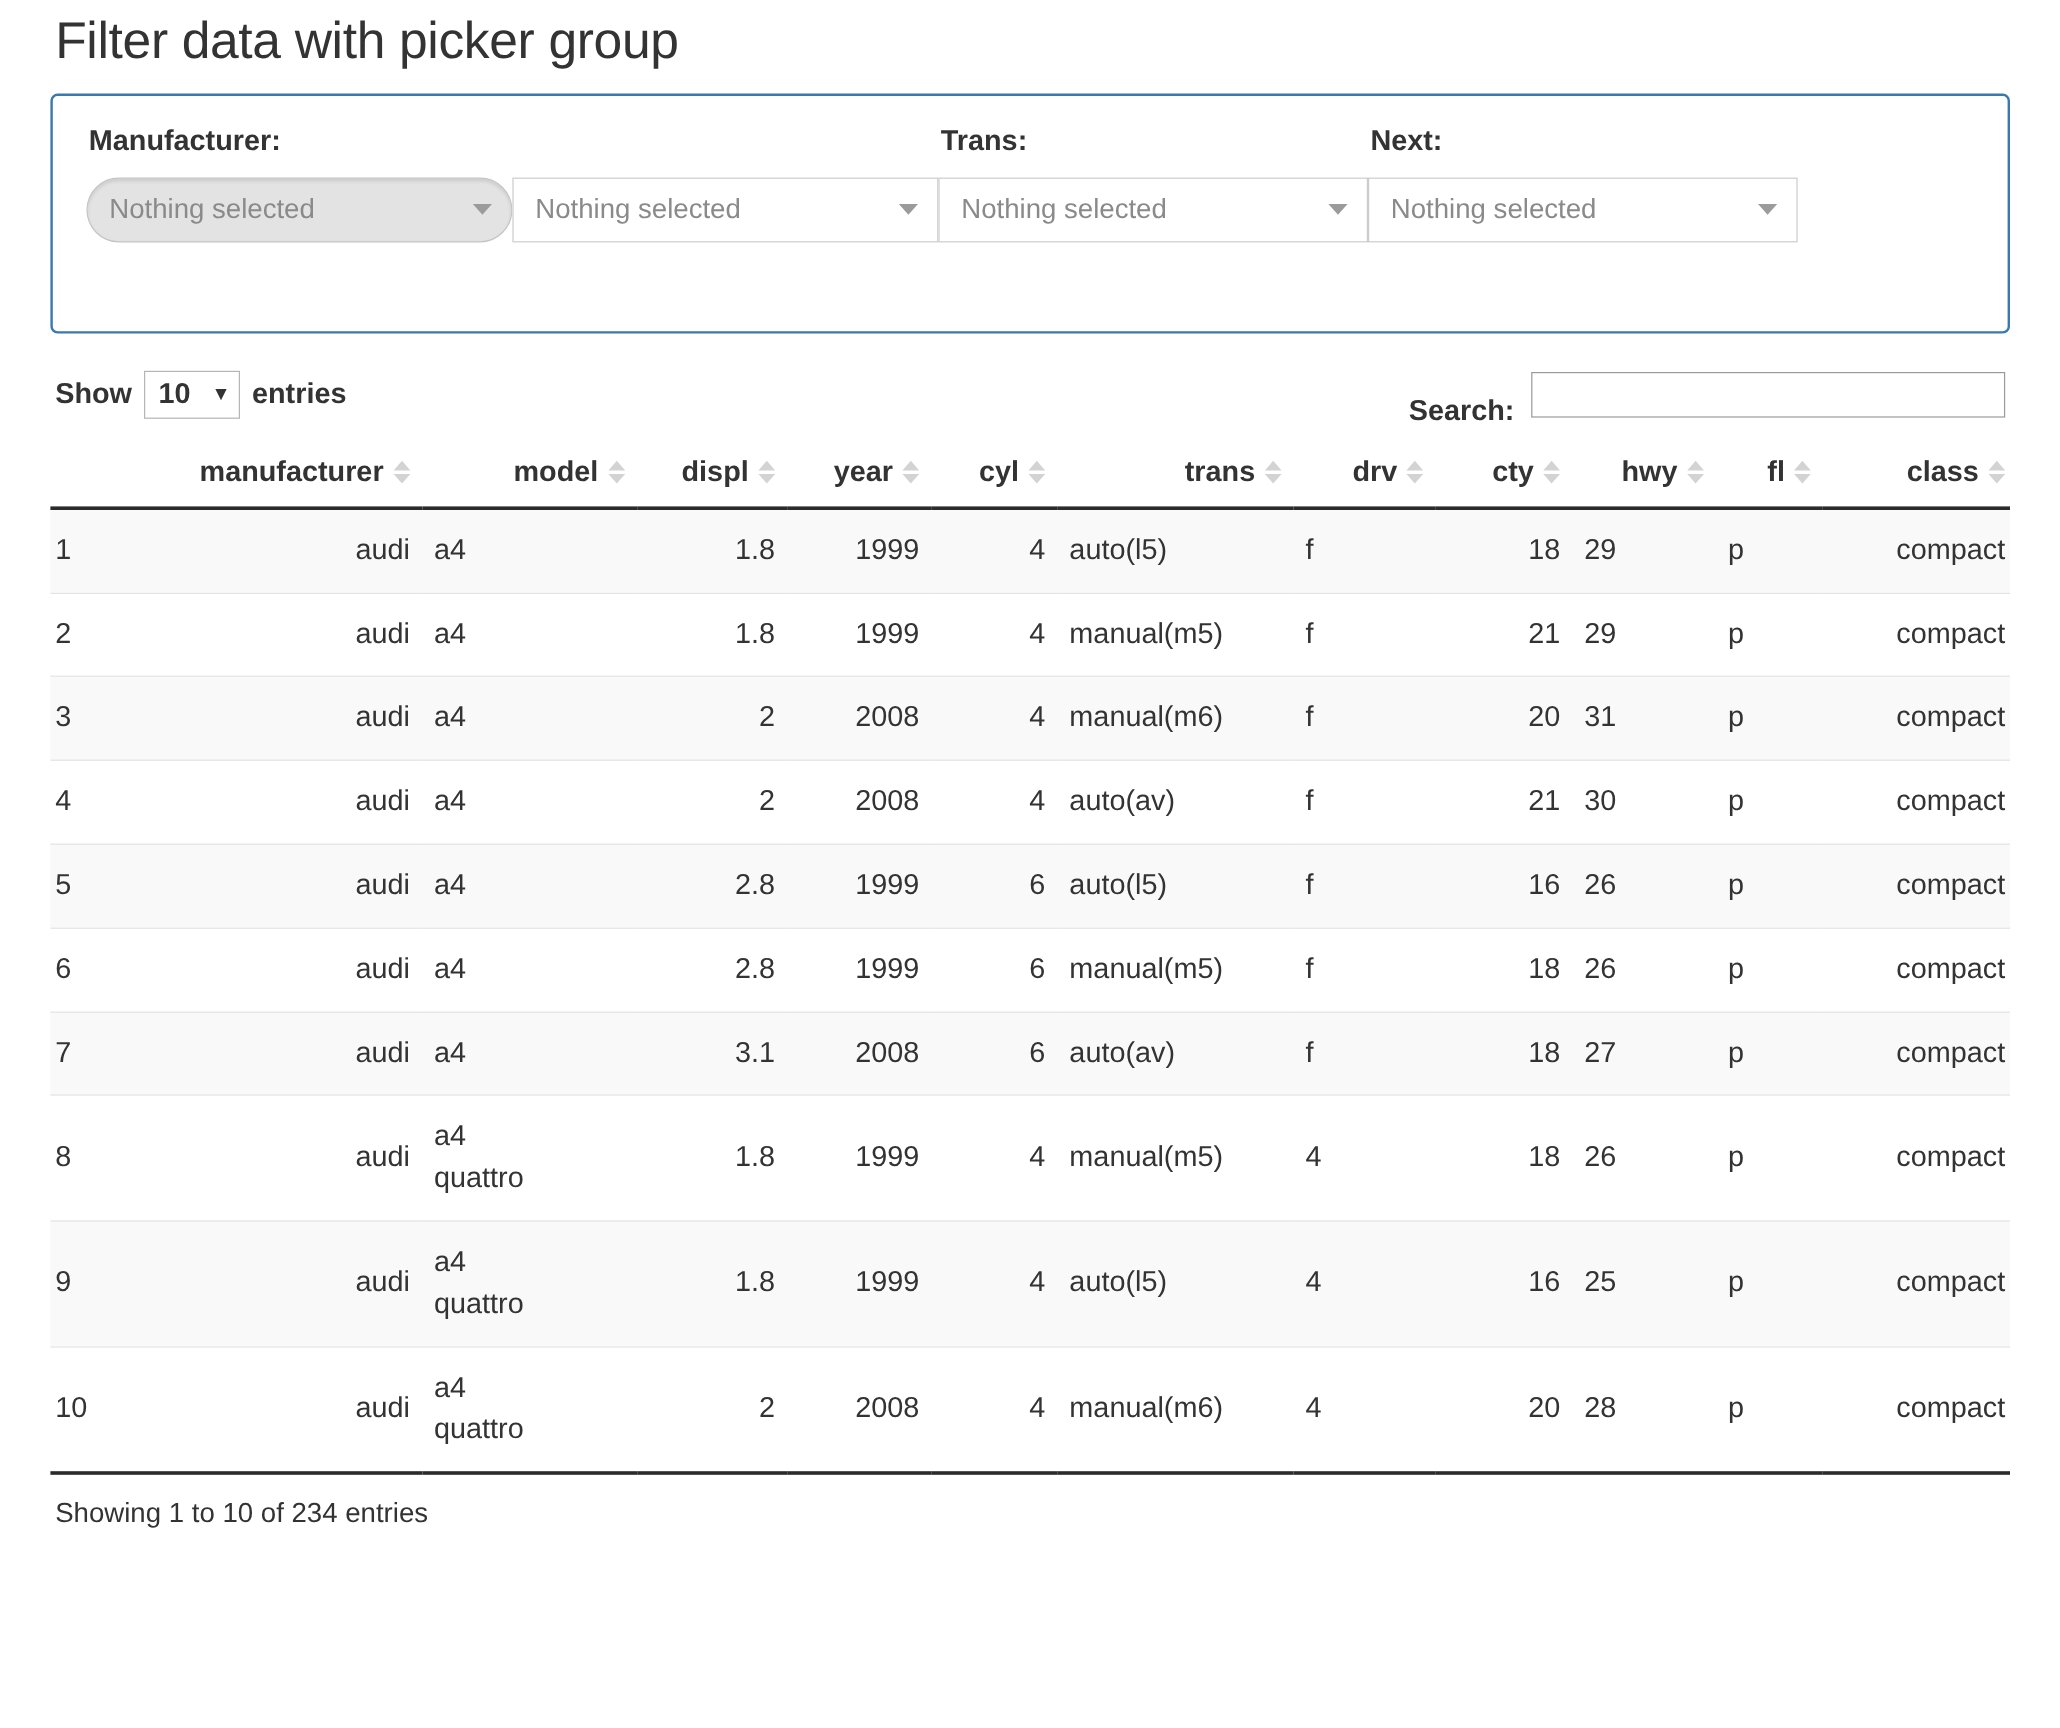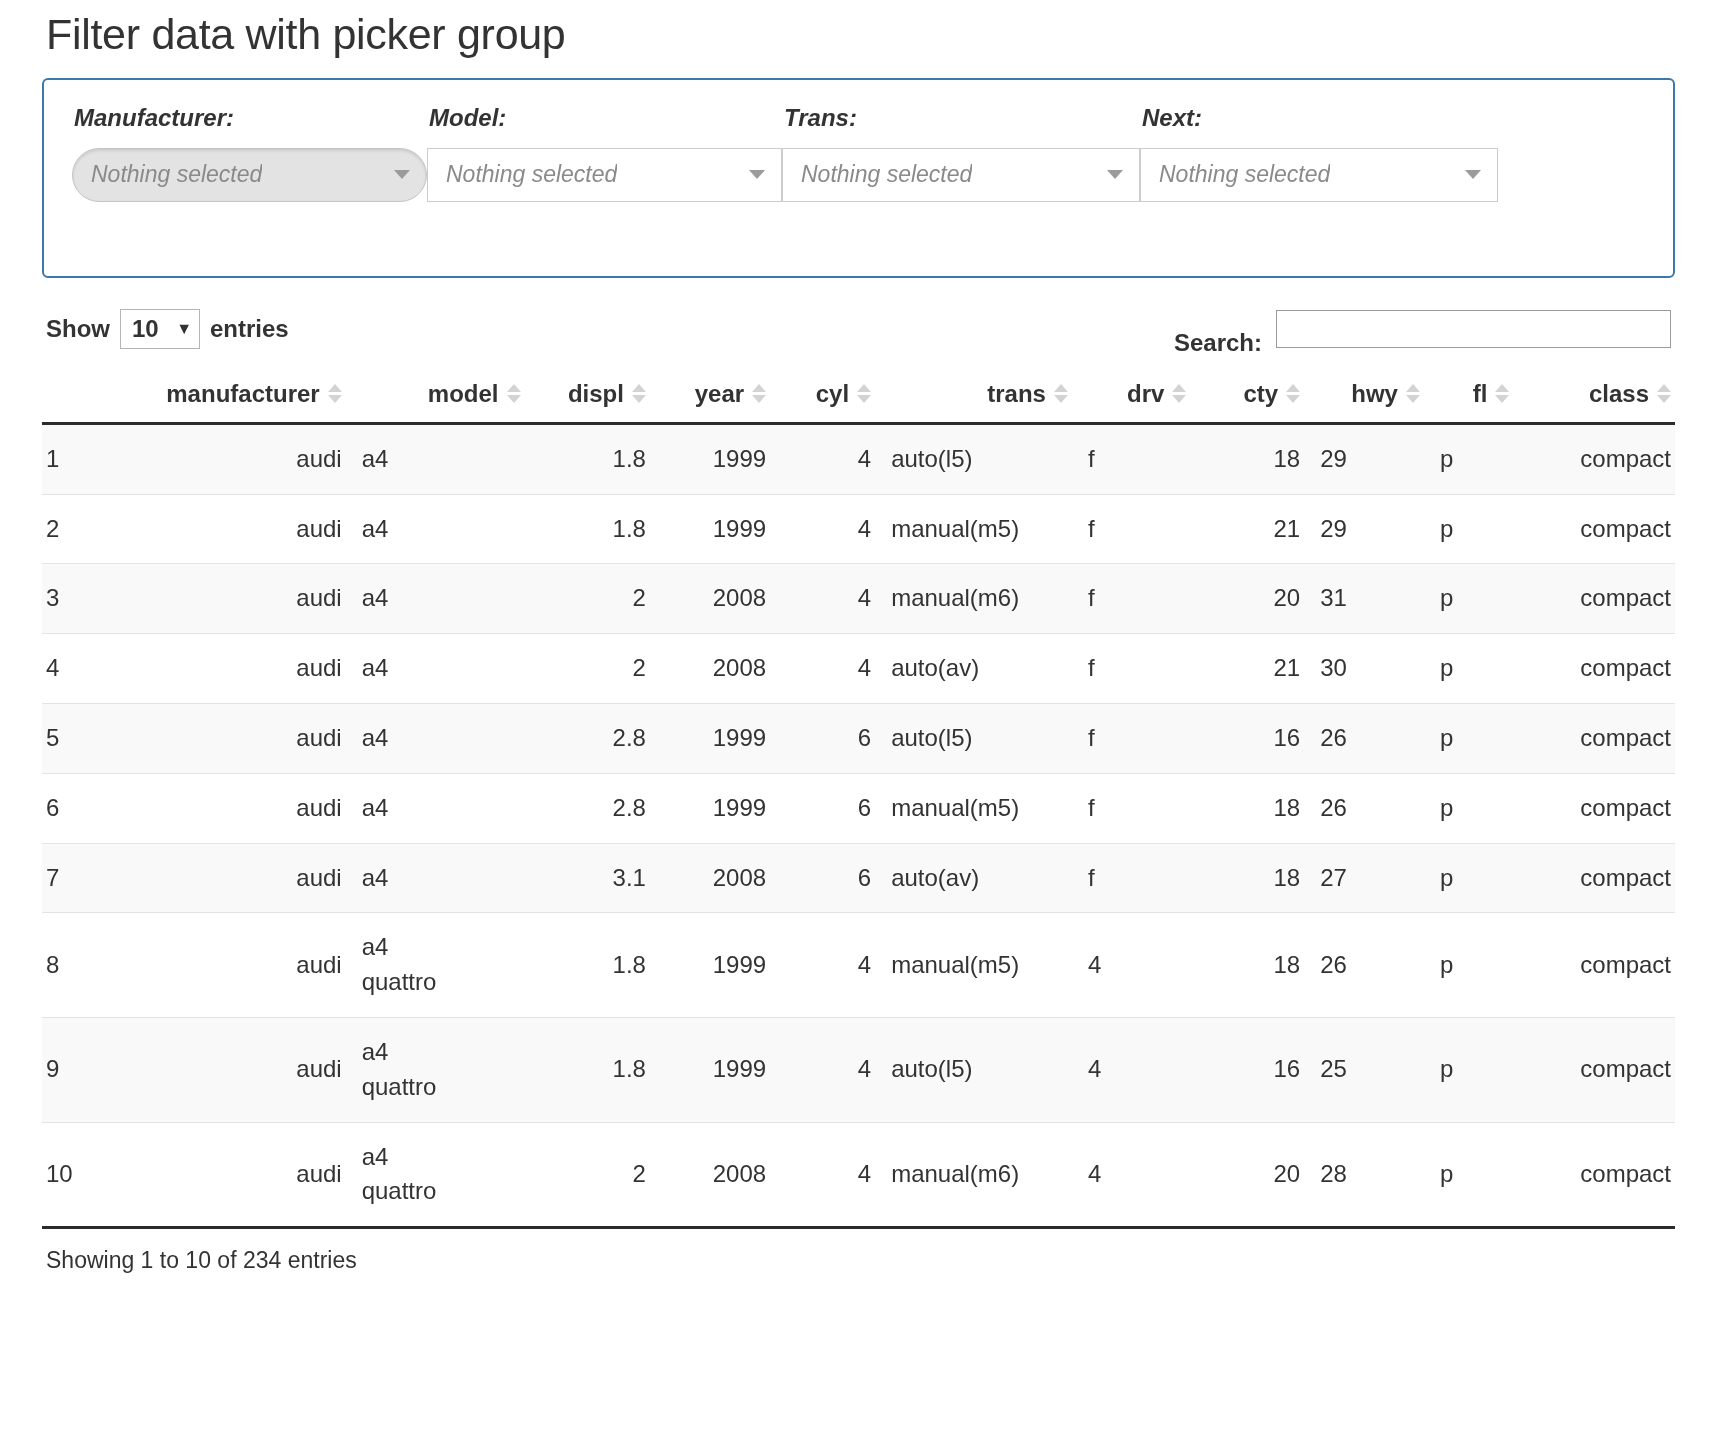--- a/index.html
+++ b/index.html
@@ -37,21 +37,20 @@
     margin-top: 16px;
     border: 2px solid #3a78ad;
     border-radius: 6px;
     padding: 24px 28px 40px 28px;
     box-sizing: border-box;
     height: 200px;
   }
   .picker-row {
     display: flex;
     align-items: flex-end;
-    font-style: italic;
   }
   .picker-col {
     flex: 0 0 auto;
     box-sizing: border-box;
   }
   .picker-col.c1 { width: 355px; }
   .picker-col.c2 { width: 355px; }
   .picker-col.c3 { width: 358px; }
   .picker-col.c4 { width: 358px; }
 
@@ -274,21 +273,20 @@
 
       <div class="picker-col c1">
         <label class="picker-label">Manufacturer:</label>
         <div class="picker-btn first">
           <span class="ph">Nothing selected</span>
           <span class="caret"></span>
         </div>
       </div>
 
       <div class="picker-col c2">
-        <label class="picker-label">Model:</label>
         <div class="picker-btn">
           <span class="ph">Nothing selected</span>
           <span class="caret"></span>
         </div>
       </div>
 
       <div class="picker-col c3">
         <label class="picker-label">Trans:</label>
         <div class="picker-btn">
           <span class="ph">Nothing selected</span>

